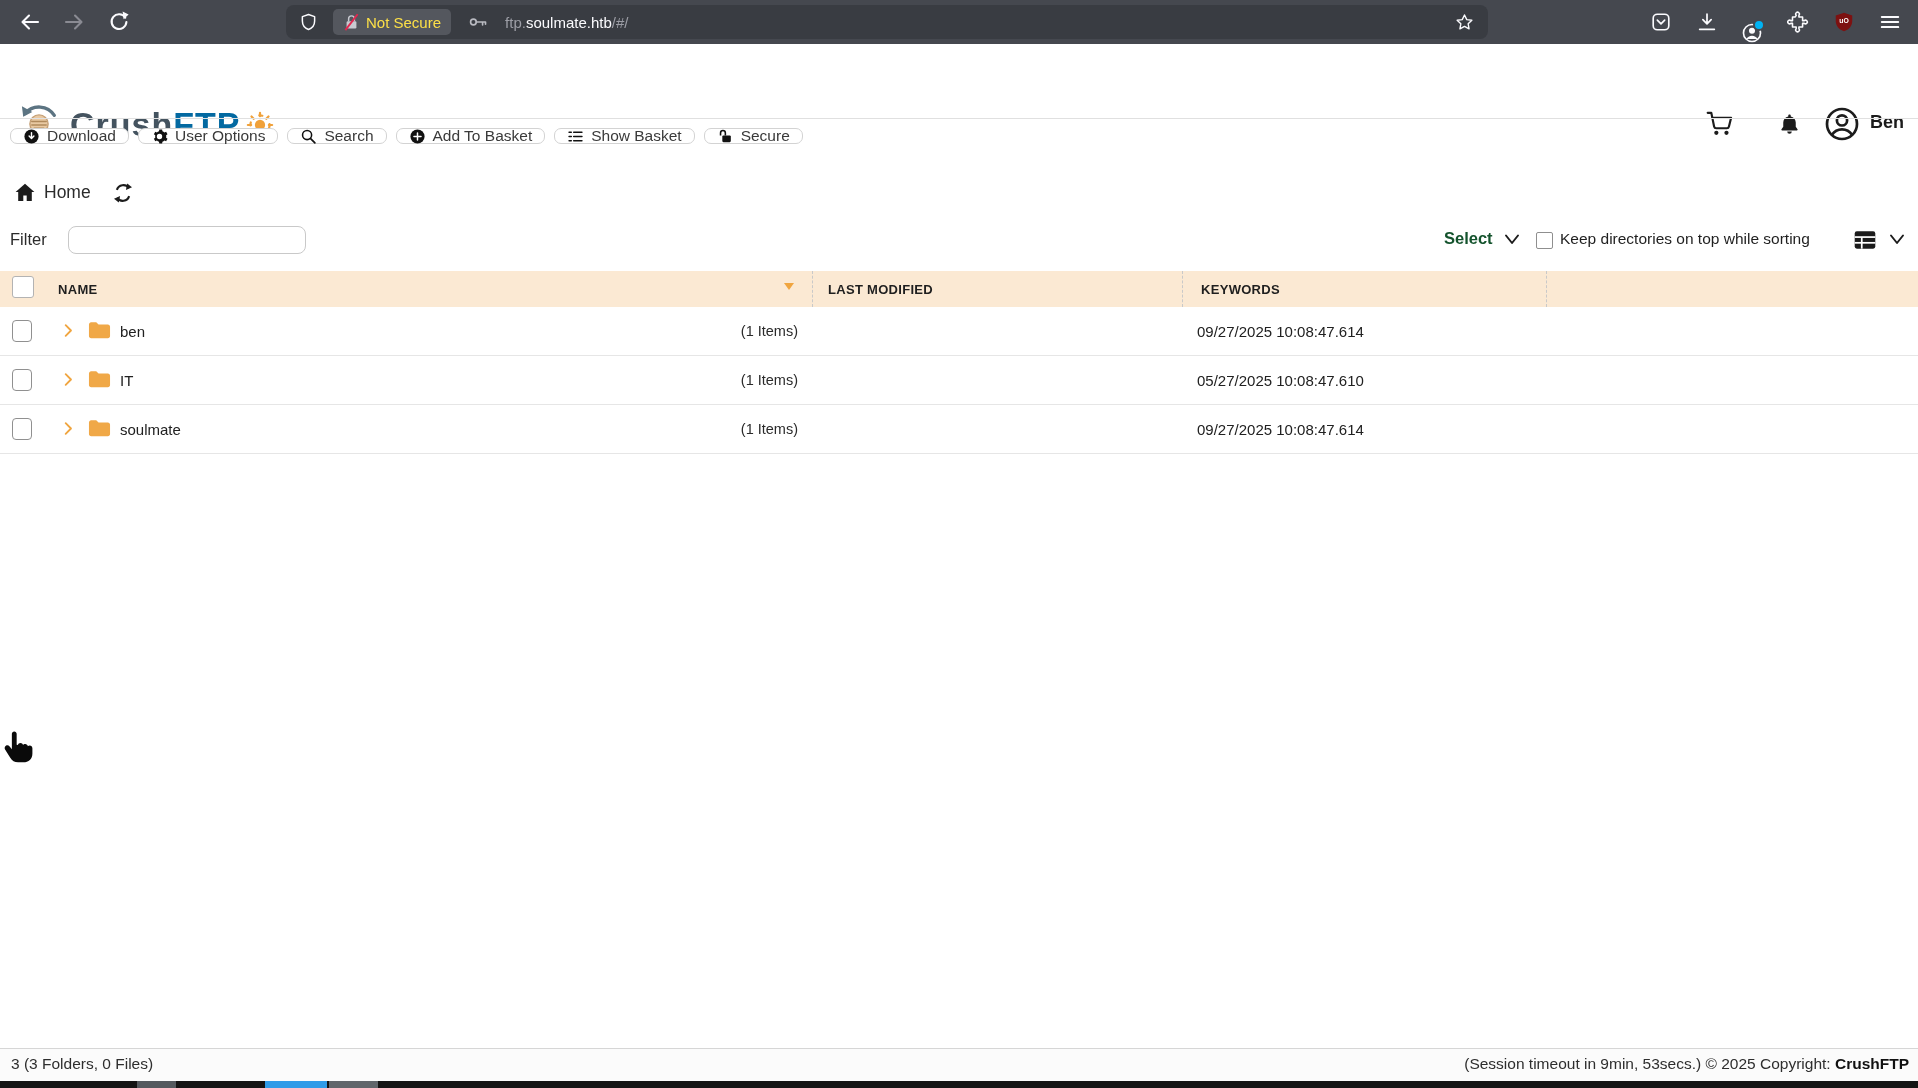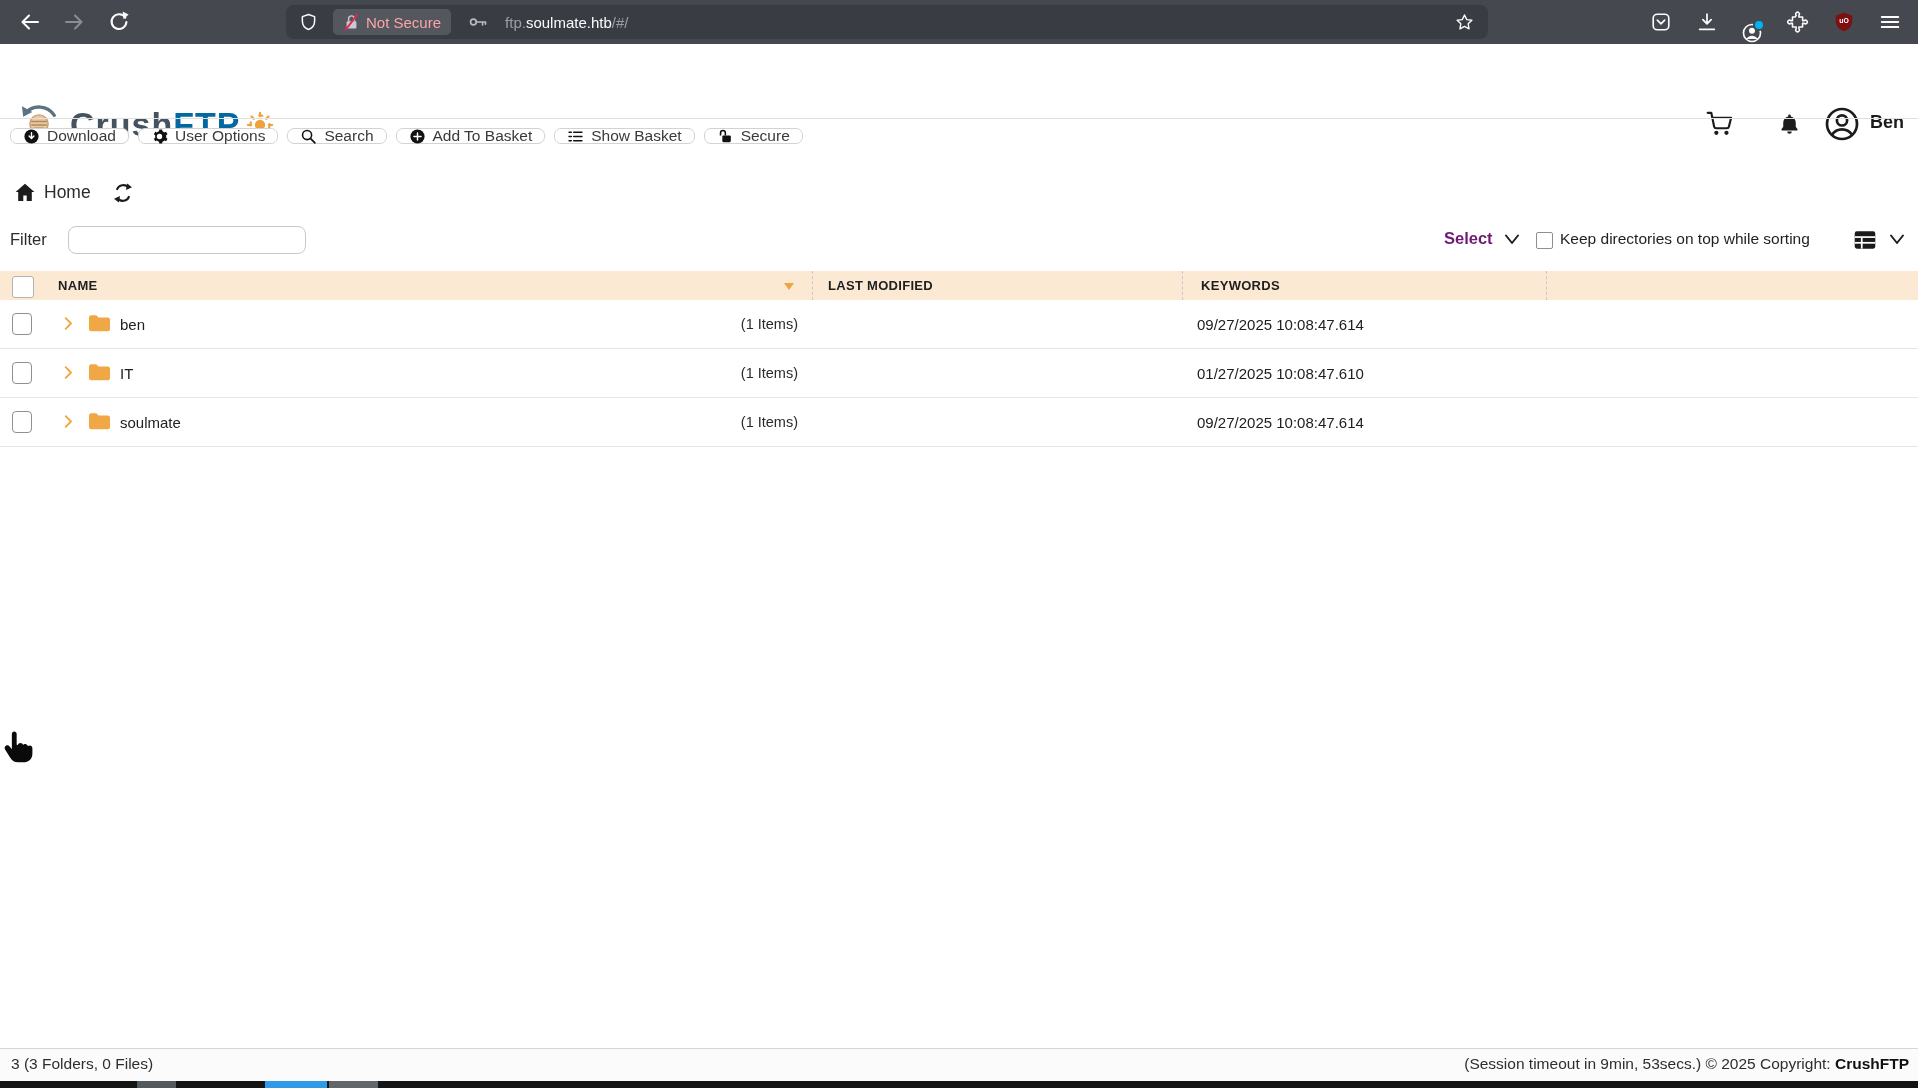--- a/index.html
+++ b/index.html
@@ -4,21 +4,21 @@
 <style>
   html,body{margin:0;padding:0;background:#fff;}
   body{width:1918px;height:1088px;overflow:hidden;font-family:"Liberation Sans",sans-serif;}
   #screen{position:relative;width:1918px;height:1088px;background:#fff;}
 
   
   .chrome{position:absolute;left:0;top:0;width:1918px;height:44px;background:#45484f;display:flex;align-items:center;}
   .navbtn{position:absolute;top:10px;width:24px;height:24px;}
   .urlbar{position:absolute;left:286px;top:5px;width:1202px;height:34px;background:#393c42;border-radius:8px;display:flex;align-items:center;padding:0;box-sizing:border-box;}
   .chip{display:flex;align-items:center;gap:6px;background:#54575e;border-radius:5px;height:26px;padding:0 10px;margin-left:14px;}
-  .chip span{color:#fca5a5;font-size:15px;}
+  .chip span{color:#fde047;font-size:15px;}
   .urltext{margin-left:16px;font-size:15px;white-space:nowrap;}
   .urldim{color:#9d9ea6;}
   .urlmain{color:#fbfbfe;}
   .chromeicon{position:absolute;top:11px;width:22px;height:22px;}
   .acctwrap{position:relative;}
   .bluedot{position:absolute;right:-2px;top:-3px;width:8px;height:8px;border-radius:50%;background:#00b3f4;border:2px solid #45484f;}
 
   
   .appheader{position:absolute;left:0;top:44px;width:1918px;height:74px;background:#fff;}
   .hdr-divider{position:absolute;left:0;top:118px;width:1918px;height:1px;background:#e0e0e0;}
@@ -35,27 +35,27 @@
   .tbtn svg{flex:0 0 auto;}
 
   
   .crumbrow{position:absolute;left:0;top:178px;width:1752px;height:32px;}
   .crumb-home-label{position:absolute;left:44px;top:4px;font-size:17.5px;color:#2b2b2b;}
 
   
   .filterrow{position:absolute;left:0;top:224px;width:1918px;height:36px;}
   .filter-label{position:absolute;left:10px;top:6px;font-size:16.5px;color:#2b2b2b;}
   .filter-input{position:absolute;left:68px;top:2px;width:238px;height:28px;border:1px solid #c9c9c9;border-radius:8px;font-size:15px;padding:0 10px;box-sizing:border-box;outline:none;font-family:"Liberation Sans",sans-serif;}
-  .select-label{position:absolute;left:1444px;top:5px;font-size:16.5px;font-weight:700;color:#701a75;}
+  .select-label{position:absolute;left:1444px;top:5px;font-size:16.5px;font-weight:700;color:#14532d;}
   .keep-cb{position:absolute;left:1536px;top:8px;width:15px;height:15px;border:1.4px solid #8f8f8f;border-radius:2px;background:#fff;}
   .keep-label{position:absolute;left:1560px;top:6px;font-size:15.5px;color:#1f1f1f;}
 
   
   .tablewrap{position:absolute;left:0;top:271px;width:1918px;}
-  .thead{display:grid;grid-template-columns:812px 370px 365px 371px;height:29px;background:#fbe9d3;align-items:center;}
+  .thead{display:grid;grid-template-columns:812px 370px 365px 371px;height:36px;background:#fbe9d3;align-items:center;}
   .th{font-size:13px;font-weight:700;color:#1f1f1f;letter-spacing:.3px;height:100%;display:flex;align-items:center;box-sizing:border-box;}
   .th.c2,.th.c3,.th.c4{border-left:1px dashed #c9c9c9;}
   .th.c4{border-right:1px dashed #c9c9c9;}
   .th.c1{padding-left:58px;position:relative;}
   .th.c2{padding-left:18px;}
   .th.c3{padding-left:15px;}
   .th.c4{padding-left:18px;}
   .hcb{position:absolute;left:12px;top:5px;width:20px;height:20px;background:#fff;border:1px solid #b3b3b3;border-radius:3px;}
   .sorttri{position:absolute;left:784px;top:12px;width:0;height:0;border-left:5px solid transparent;border-right:5px solid transparent;border-top:7px solid #f0a53f;}
   .trow{display:grid;grid-template-columns:812px 370px 365px 371px;height:48px;border-bottom:1px solid #e6e6e6;align-items:center;background:#fff;}
@@ -324,21 +324,21 @@
             <svg class="chev" viewBox="0 0 24 24">
               <polyline points="8 4.5 15.5 12 8 19.5" fill="none" stroke="#f0a53f" stroke-width="2.6" stroke-linecap="round" stroke-linejoin="round"></polyline>
             </svg>
             <svg class="folderic" viewBox="0 0 24 20">
               <path d="M1 4.2C1 2.9 2 1.8 3.3 1.8h5.3L11 4.2h9.7C22 4.2 23 5.2 23 6.5v9.8c0 1.3-1 2.4-2.3 2.4H3.3C2 18.7 1 17.6 1 16.3z" fill="#f0a847"></path>
             </svg>
             <span class="fname">IT</span>
             <span class="items">(1 Items)</span>
           </div>
           <div class="cell size-cell"></div>
-          <div class="cell date-cell">01/27/2025 10:08:47.610</div>
+          <div class="cell date-cell">05/27/2025 10:08:47.610</div>
           <div class="cell kw-cell"></div>
         </div>
         <div class="trow">
           <div class="cell name-cell">
             <span class="cb"></span>
             <svg class="chev" viewBox="0 0 24 24">
               <polyline points="8 4.5 15.5 12 8 19.5" fill="none" stroke="#f0a53f" stroke-width="2.6" stroke-linecap="round" stroke-linejoin="round"></polyline>
             </svg>
             <svg class="folderic" viewBox="0 0 24 20">
               <path d="M1 4.2C1 2.9 2 1.8 3.3 1.8h5.3L11 4.2h9.7C22 4.2 23 5.2 23 6.5v9.8c0 1.3-1 2.4-2.3 2.4H3.3C2 18.7 1 17.6 1 16.3z" fill="#f0a847"></path>

